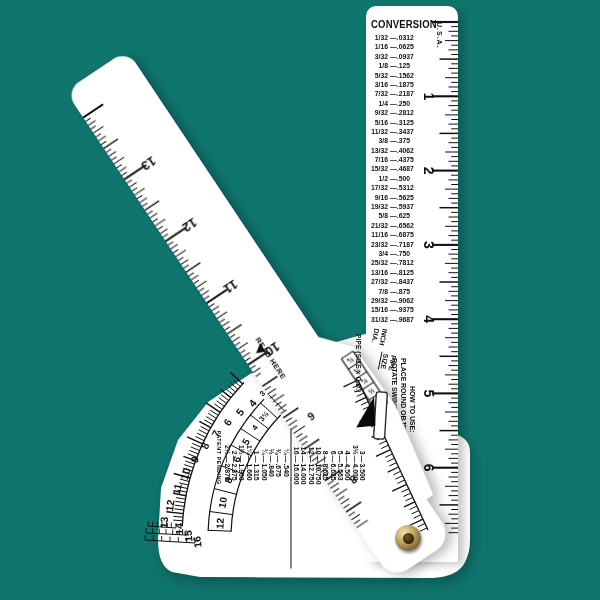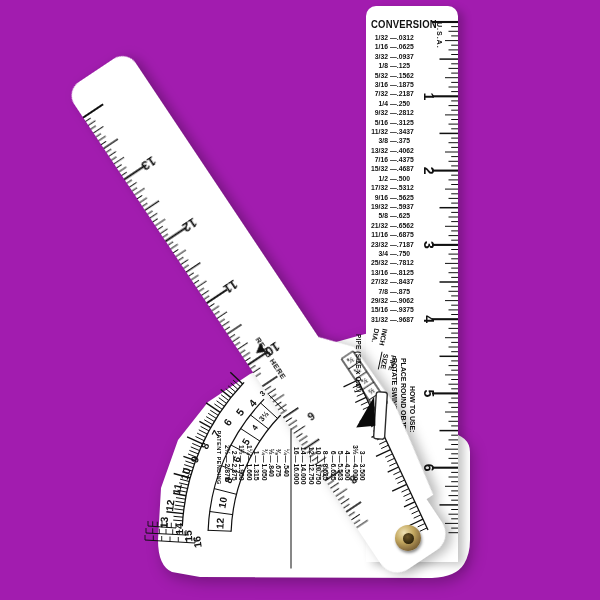--- a/index.html
+++ b/index.html
@@ -1,16 +1,16 @@
 <!DOCTYPE html>
 <html><head>
 <meta charset="utf-8">
 <style>
   html,body{margin:0;padding:0;background:#fff;}
-  #stage{position:relative;width:600px;height:600px;background:#a21caf;overflow:hidden;
+  #stage{position:relative;width:600px;height:600px;background:#0f766e;overflow:hidden;
          font-family:"Liberation Sans",sans-serif;color:#101010;}
   
   #head-svg{position:absolute;left:0;top:0;z-index:1;filter:drop-shadow(3px 6px 7px rgba(0,0,0,.25));}
   #strip{position:absolute;left:366px;top:6px;width:92px;height:556px;background:#fff;z-index:2;
          border-radius:10px 10px 0 0;box-shadow:6px 3px 9px rgba(0,0,0,.22);}
   #arm{position:absolute;left:371px;top:-24px;width:74px;height:588px;z-index:3;
        transform:rotate(-33.7deg);transform-origin:37px 562px;
        filter:drop-shadow(4px 5px 6px rgba(0,0,0,.28));}
   .arm-body{position:absolute;left:0;top:0;width:74px;height:588px;background:#fff;
             border-radius:16px 16px 20px 20px;}

